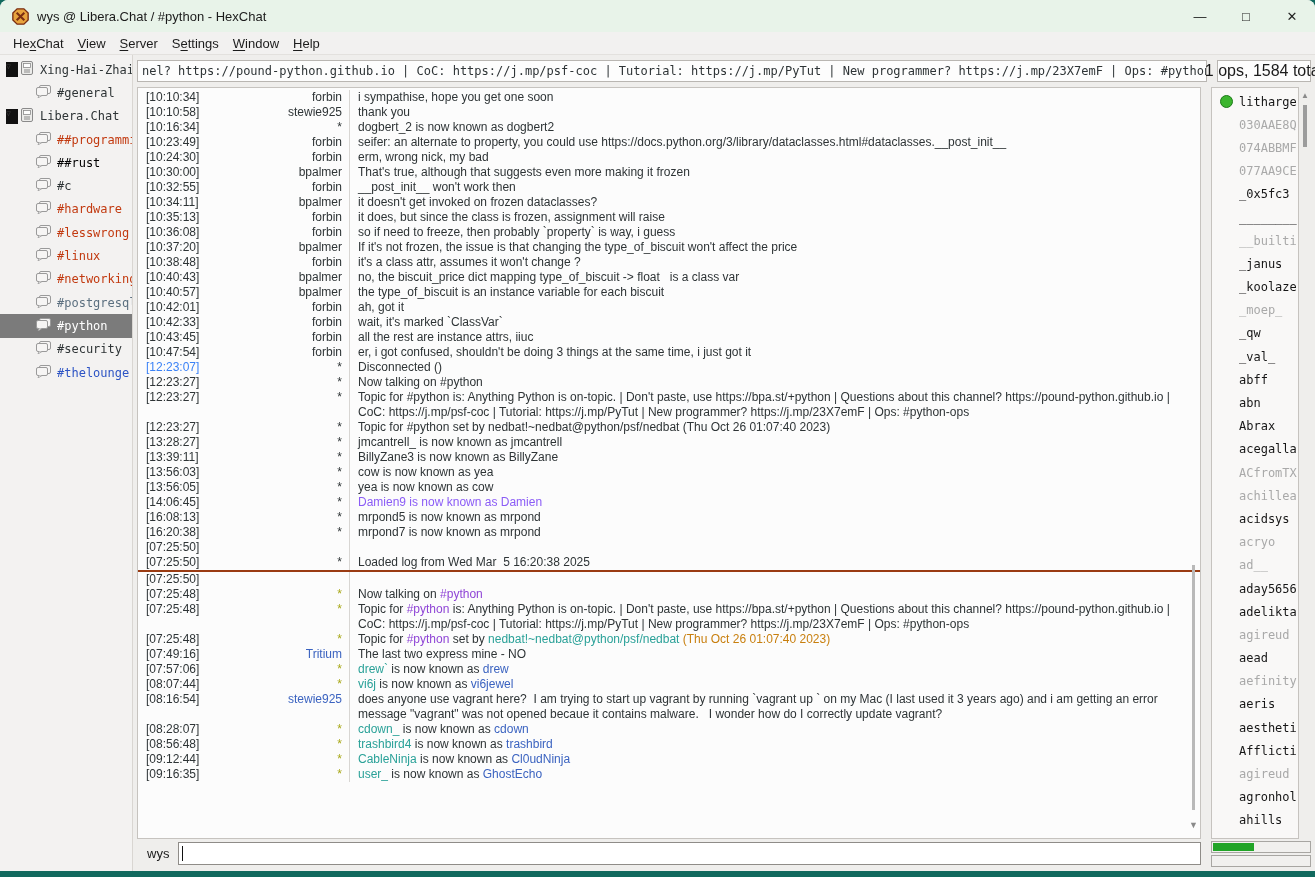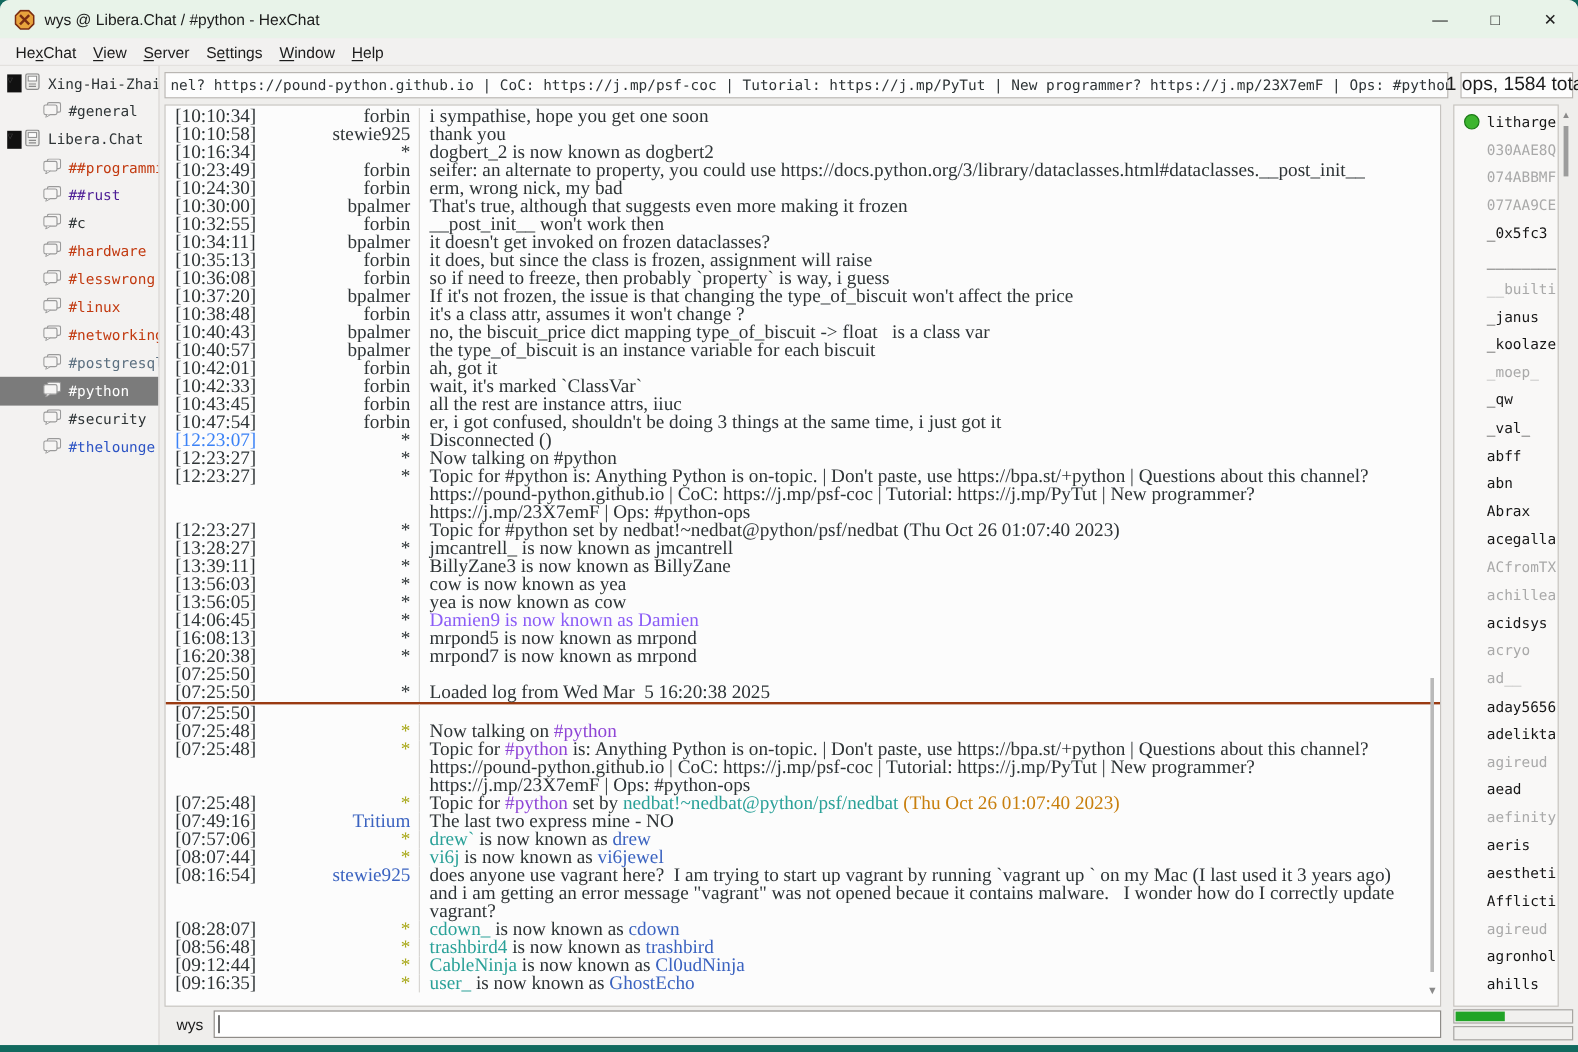--- a/index.html
+++ b/index.html
@@ -45,21 +45,21 @@
     font-family:"DejaVu Sans Mono","Liberation Mono",monospace;font-size:12px;color:#2e3436;
     line-height:20px;padding:0 4px;white-space:nowrap;overflow:hidden;margin-right:10px;}
   .ops-box{width:92px;height:20px;background:#fdfdfd;border:1px solid #b9b6b2;
     font-size:16px;color:#1b1b1b;display:flex;align-items:center;justify-content:center;
     flex:0 0 auto;white-space:nowrap;}
   
   .chatrow{flex:1;display:flex;min-height:0;}
   .chatpane{flex:1;background:#fcfcfc;border:1px solid #c6c3bf;position:relative;
     margin-right:10px;overflow:hidden;padding-top:2px;}
   .chat-line{display:flex;align-items:flex-start;
-    font-family:Liberation Serif, serif;font-size:16px;line-height:15px;}
+    font-family:Liberation Sans, sans-serif;font-size:12px;line-height:15px;}
   .cl-ts{flex:0 0 78px;padding-left:8px;white-space:pre;}
   .cl-nick{flex:0 0 118px;text-align:right;white-space:pre;overflow:hidden;}
   .cl-msg{flex:1;border-left:1px solid #d8d6d3;margin-left:7px;padding-left:8px;
     padding-right:16px;white-space:pre-wrap;overflow-wrap:anywhere;min-height:15px;}
   .marker-line{height:0;border-top:2px solid #9a3b12;margin:0;}
   .chat-scroll{position:absolute;top:0;right:0;width:14px;height:100%;}
   .chat-thumb{position:absolute;right:5px;bottom:28px;width:3px;height:245px;background:#b9b9b9;}
   .chat-down{position:absolute;right:2px;bottom:8px;font-size:9px;color:#8a8a8a;}
   
   .usercol{width:100px;flex:0 0 auto;display:flex;}
@@ -150,21 +150,21 @@
               <path d="M3 10.5 L2 13 L6 10.5" fill="#f6f5f4" stroke="#9a9a9a" stroke-width="0.8"></path>
             </svg></span>
           <span class="tlabel" style="color: rgb(194, 58, 16);">##programming</span>
         </div>
         <div class="tree-item channel">
           <span class="ticon"><svg width="15" height="13" viewBox="0 0 15 13">
               <rect x="3.5" y="0.5" width="11" height="8" rx="1.5" fill="#f6f5f4" stroke="#9a9a9a"></rect>
               <rect x="0.5" y="2.5" width="11" height="8" rx="1.5" fill="#f6f5f4" stroke="#9a9a9a"></rect>
               <path d="M3 10.5 L2 13 L6 10.5" fill="#f6f5f4" stroke="#9a9a9a" stroke-width="0.8"></path>
             </svg></span>
-          <span class="tlabel" style="color: #4c1d95;">##rust</span>
+          <span class="tlabel" style="color: #000000;">##rust</span>
         </div>
         <div class="tree-item channel">
           <span class="ticon"><svg width="15" height="13" viewBox="0 0 15 13">
               <rect x="3.5" y="0.5" width="11" height="8" rx="1.5" fill="#f6f5f4" stroke="#9a9a9a"></rect>
               <rect x="0.5" y="2.5" width="11" height="8" rx="1.5" fill="#f6f5f4" stroke="#9a9a9a"></rect>
               <path d="M3 10.5 L2 13 L6 10.5" fill="#f6f5f4" stroke="#9a9a9a" stroke-width="0.8"></path>
             </svg></span>
           <span class="tlabel" style="color: rgb(46, 52, 54);">#c</span>
         </div>
         <div class="tree-item channel">

